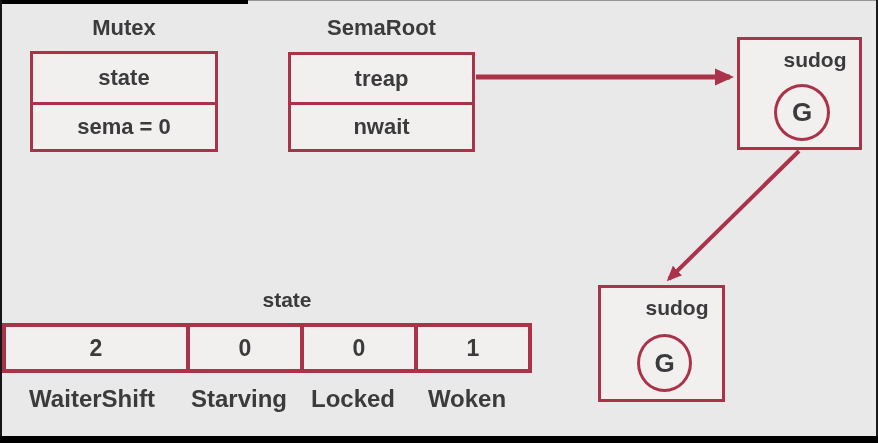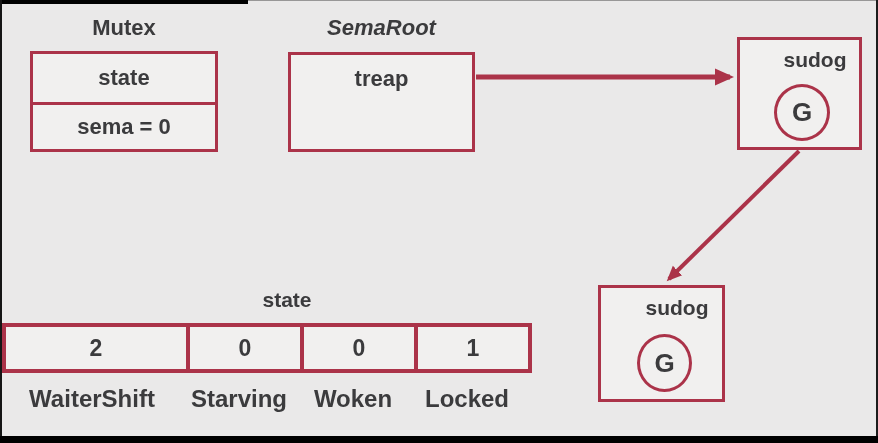--- a/index.html
+++ b/index.html
@@ -40,21 +40,21 @@
     background:var(--cell-bg);
     display:grid;grid-template-rows:1fr 1fr;
   }
   .struct-row{
     display:flex;align-items:center;justify-content:center;
     font-size:22px;font-weight:700;
   }
   .struct-row + .struct-row{border-top:3px solid var(--accent);text-align:center;}
   .mutex-title{left:30px;width:188px;}
   .mutex-box{left:30px;top:51px;width:188px;height:101px;}
-  .semaroot-title{left:288px;width:187px;font-style:italic;}
+  .semaroot-title{left:288px;width:187px;}
   .semaroot-box{left:288px;top:52px;width:187px;height:100px;}
 
   
   .sudog-box{
     position:absolute;
     border:3px solid var(--accent);
     background:var(--cell-bg);
     text-align:center;
     padding-left:31px;
   }
@@ -128,20 +128,21 @@
 
   <div class="struct-title mutex-title">Mutex</div>
   <div class="struct-box mutex-box">
     <div class="struct-row">state</div>
     <div class="struct-row">sema = 0</div>
   </div>
 
   <div class="struct-title semaroot-title">SemaRoot</div>
   <div class="struct-box semaroot-box">
     <div class="struct-row">treap</div>
+    <div class="struct-row">nwait</div>
   </div>
 
   <div class="sudog-box sudog-top">
     <div class="sudog-label">sudog</div>
     <div class="g-circle">
       <span>G</span>
     </div>
   </div>
 
   <div class="sudog-box sudog-bottom">
@@ -156,17 +157,17 @@
   <div class="bit-table">
     <div class="bit-cell bit-c1">2</div>
     <div class="bit-cell bit-c2">0</div>
     <div class="bit-cell bit-c3">0</div>
     <div class="bit-cell bit-c4">1</div>
   </div>
 
   <div class="bit-labels">
     <div class="bit-label bit-c1">WaiterShift</div>
     <div class="bit-label bit-c2">Starving</div>
+    <div class="bit-label bit-c4">Locked</div>
     <div class="bit-label bit-c3">Woken</div>
-    <div class="bit-label bit-c4">Locked</div>
   </div>
 
 </div>
 
 </body></html>

